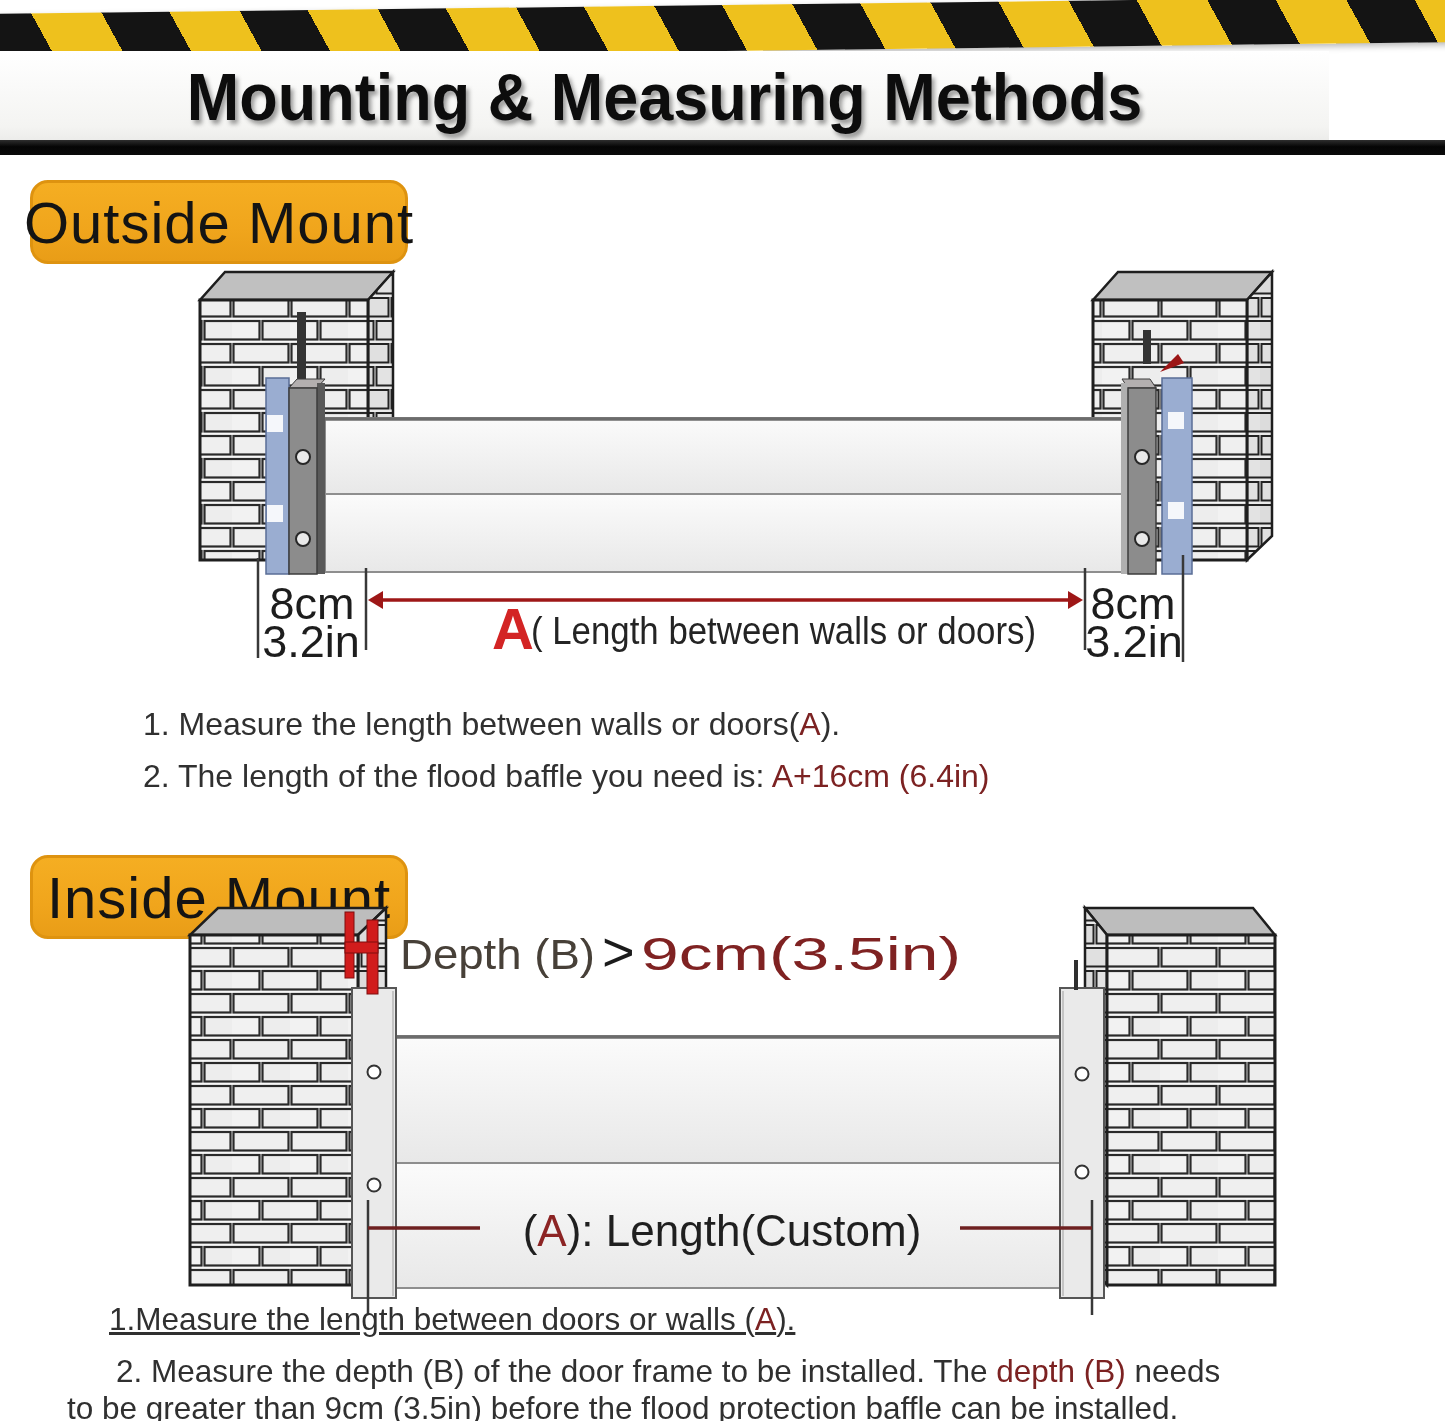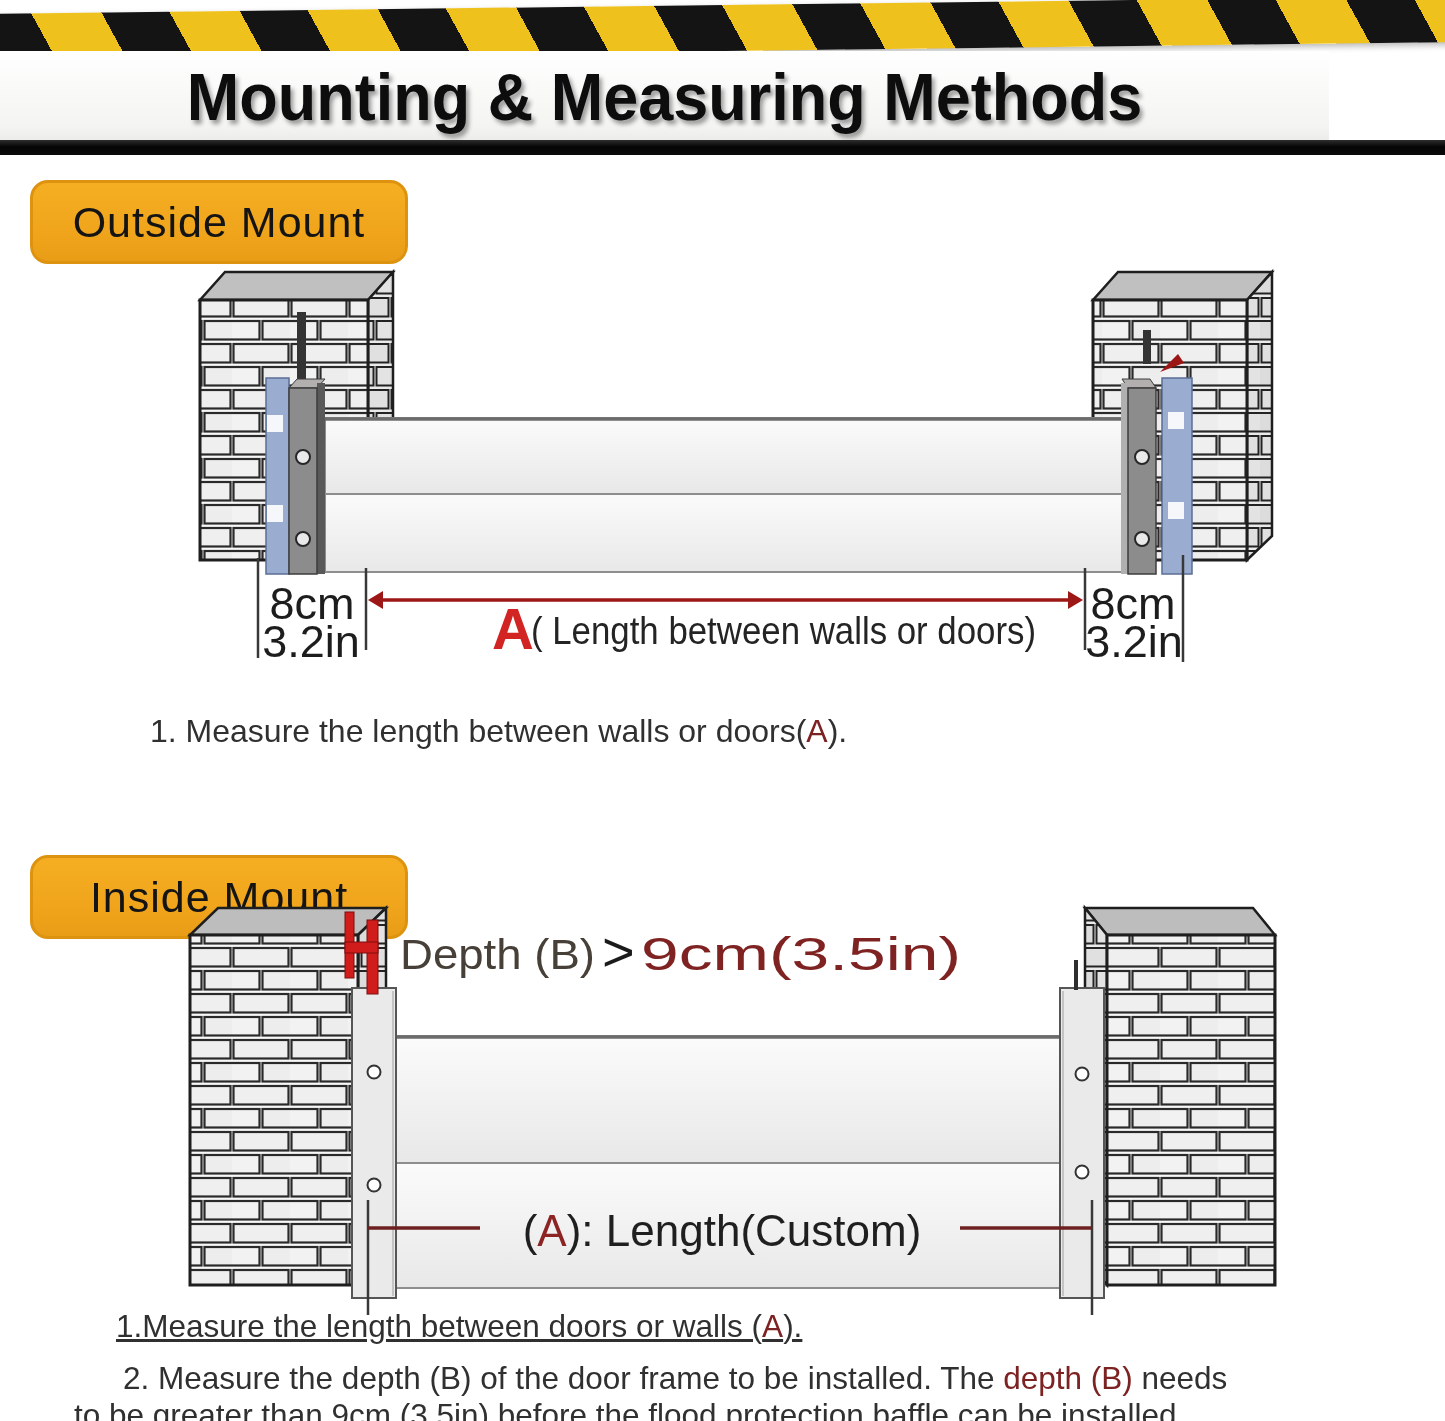--- a/index.html
+++ b/index.html
@@ -1,20 +1,20 @@
 <!DOCTYPE html>
 <html><head>
 <meta charset="utf-8">
 <style>
   html,body{margin:0;padding:0;}
   body{
     width:1445px;height:1421px;position:relative;overflow:hidden;
     background:#ffffff;font-family:"Liberation Sans",sans-serif;
   }
-  p{margin:17px;}
+  p{margin:10px;}
 
   
   #hazard-band{
     position:absolute;left:-12px;top:5px;width:1470px;height:46px;
     background:repeating-linear-gradient(62deg,#141414 0 60px,#eec11d 60px 122px);
     transform:rotate(-0.7deg);
     box-shadow:0 3px 6px rgba(0,0,0,.28);
   }
   #title-band{
     position:absolute;left:0;top:51px;width:1329px;height:89px;
@@ -31,21 +31,21 @@
     position:absolute;left:0;top:140px;width:1445px;height:15px;
     background:linear-gradient(180deg,#2e2e2e 0%,#050505 45%,#0a0a0a 100%);
   }
 
   
   .badge{
     position:absolute;left:30px;width:378px;height:84px;
     background:linear-gradient(180deg,#f5ae22 0%,#f0a51c 60%,#e99d17 100%);
     border:3px solid #de9310;border-radius:18px;box-sizing:border-box;
     display:flex;align-items:center;justify-content:center;
-    font-size:43px;color:#141414;letter-spacing:1px;white-space:nowrap;
+    font-size:58px;color:#141414;letter-spacing:1px;white-space:nowrap;
   }
   #badge-outside{top:180px;}
   #badge-inside{top:855px;}
 
   
   svg{position:absolute;left:0;}
   #outside-svg{top:250px;}
   #inside-svg{top:900px;}
   svg text{font-family:"Liberation Sans",sans-serif;}
 
@@ -150,20 +150,21 @@
   <text x="312" y="369" text-anchor="middle" font-size="45" fill="#1d1d1d">8cm</text>
   <text x="311" y="407" text-anchor="middle" font-size="45" fill="#1d1d1d">3.2in</text>
   <text x="492" y="399" font-size="58" font-weight="bold" fill="#d32424">A</text>
   <text x="531" y="394" font-size="39" fill="#242424" textLength="505" lengthAdjust="spacingAndGlyphs" xml:space="preserve">( Length between walls or doors)</text>
   <text x="1133" y="369" text-anchor="middle" font-size="45" fill="#1d1d1d">8cm</text>
   <text x="1134" y="407" text-anchor="middle" font-size="45" fill="#1d1d1d">3.2in</text>
 </svg>
 
 <div id="steps-outside" class="steps">
   <p><span>1. Measure the length between walls or doors(</span><span class="accent">A</span><span>).</span></p>
+  <p><span>2. The length of the flood baffle you need is: </span><span class="accent">A+16cm (6.4in)</span></p>
 </div>
 
 <div id="badge-inside" class="badge">
   <span>Inside Mount</span>
 </div>
 
 <svg id="inside-svg" width="1445" height="421" viewBox="0 0 1445 421">
   <defs>
     <pattern id="bkB" width="58" height="46" patternUnits="userSpaceOnUse">
       <rect width="58" height="46" fill="#f7f7f7"></rect>

